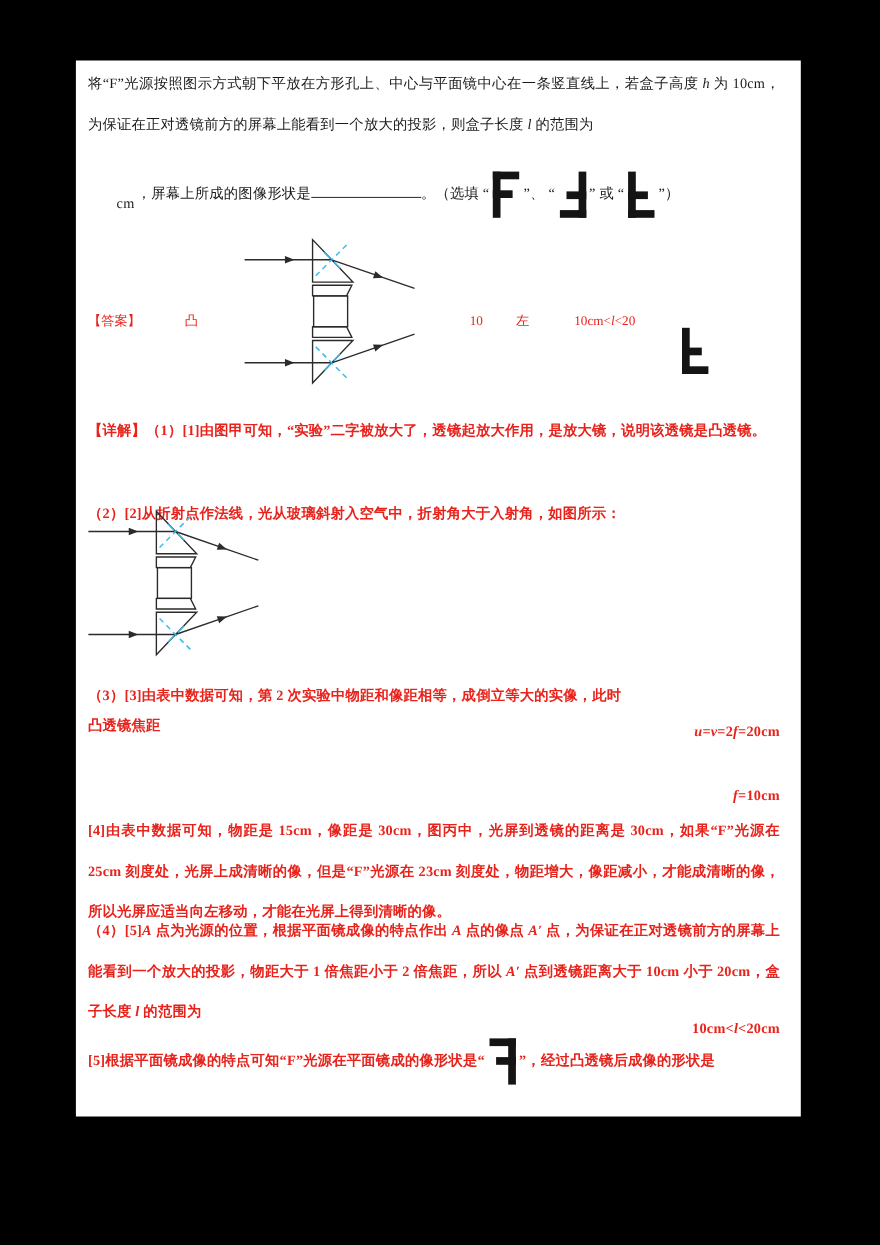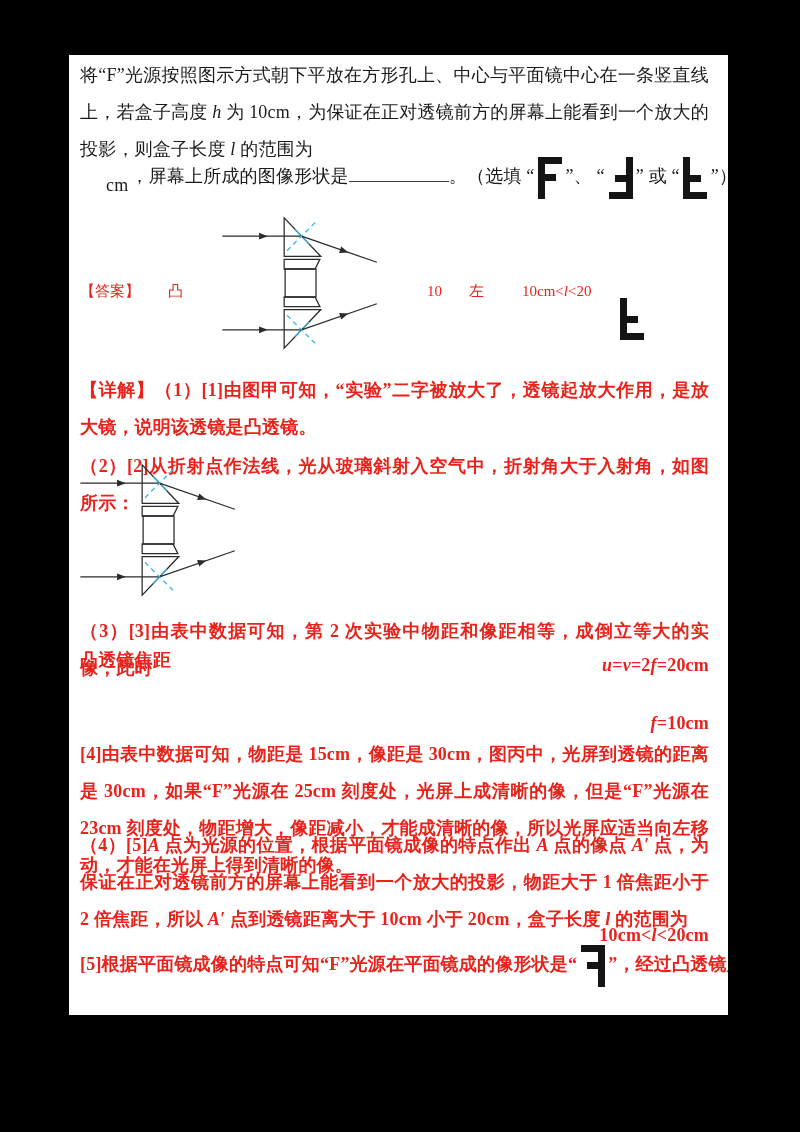--- a/index.html
+++ b/index.html
@@ -1,24 +1,24 @@
 <!DOCTYPE html>
 <html><head>
 <meta charset="utf-8">
 <style>
   html,body{margin:0;padding:0;}
   body{width:800px;height:1132px;background:#000;position:relative;
        font-family:"Liberation Serif","DejaVu Serif",serif;}
   .page{position:absolute;left:69px;top:55px;width:659px;height:960px;background:#fff;overflow:hidden;}
-  .blk{position:absolute;left:11px;width:629px;font-size:18px;line-height:37px;
+  .blk{position:absolute;left:11px;width:629px;font-size:13px;line-height:37px;
        color:#1a1a1a;text-align:justify;letter-spacing:0.2px;}
   .red{color:#e8231c;font-weight:bold;}
   .ctr{text-align:right;line-height:20px;}
   .it{font-style:italic;font-family:"Liberation Serif",serif;}
-  .ans{position:absolute;font-size:15px;color:#e8231c;white-space:nowrap;line-height:20px;}
+  .ans{position:absolute;font-size:12px;color:#e8231c;white-space:nowrap;line-height:20px;}
 
   
   .fg{position:relative;display:inline-block;width:25px;height:42px;vertical-align:middle;margin:0 3px;}
   .fg i{position:absolute;background:#141414;display:block;}
   .fg .st{left:0;top:0;width:7px;height:42px;}
   .fg .b1{left:0;top:0;width:24px;height:7px;}
   .fg .b2{left:0;top:17px;width:18px;height:7px;}
   .rot180{transform:rotate(180deg);}
   .flipv{transform:scaleY(-1);}
   .fliph{transform:scaleX(-1);}

